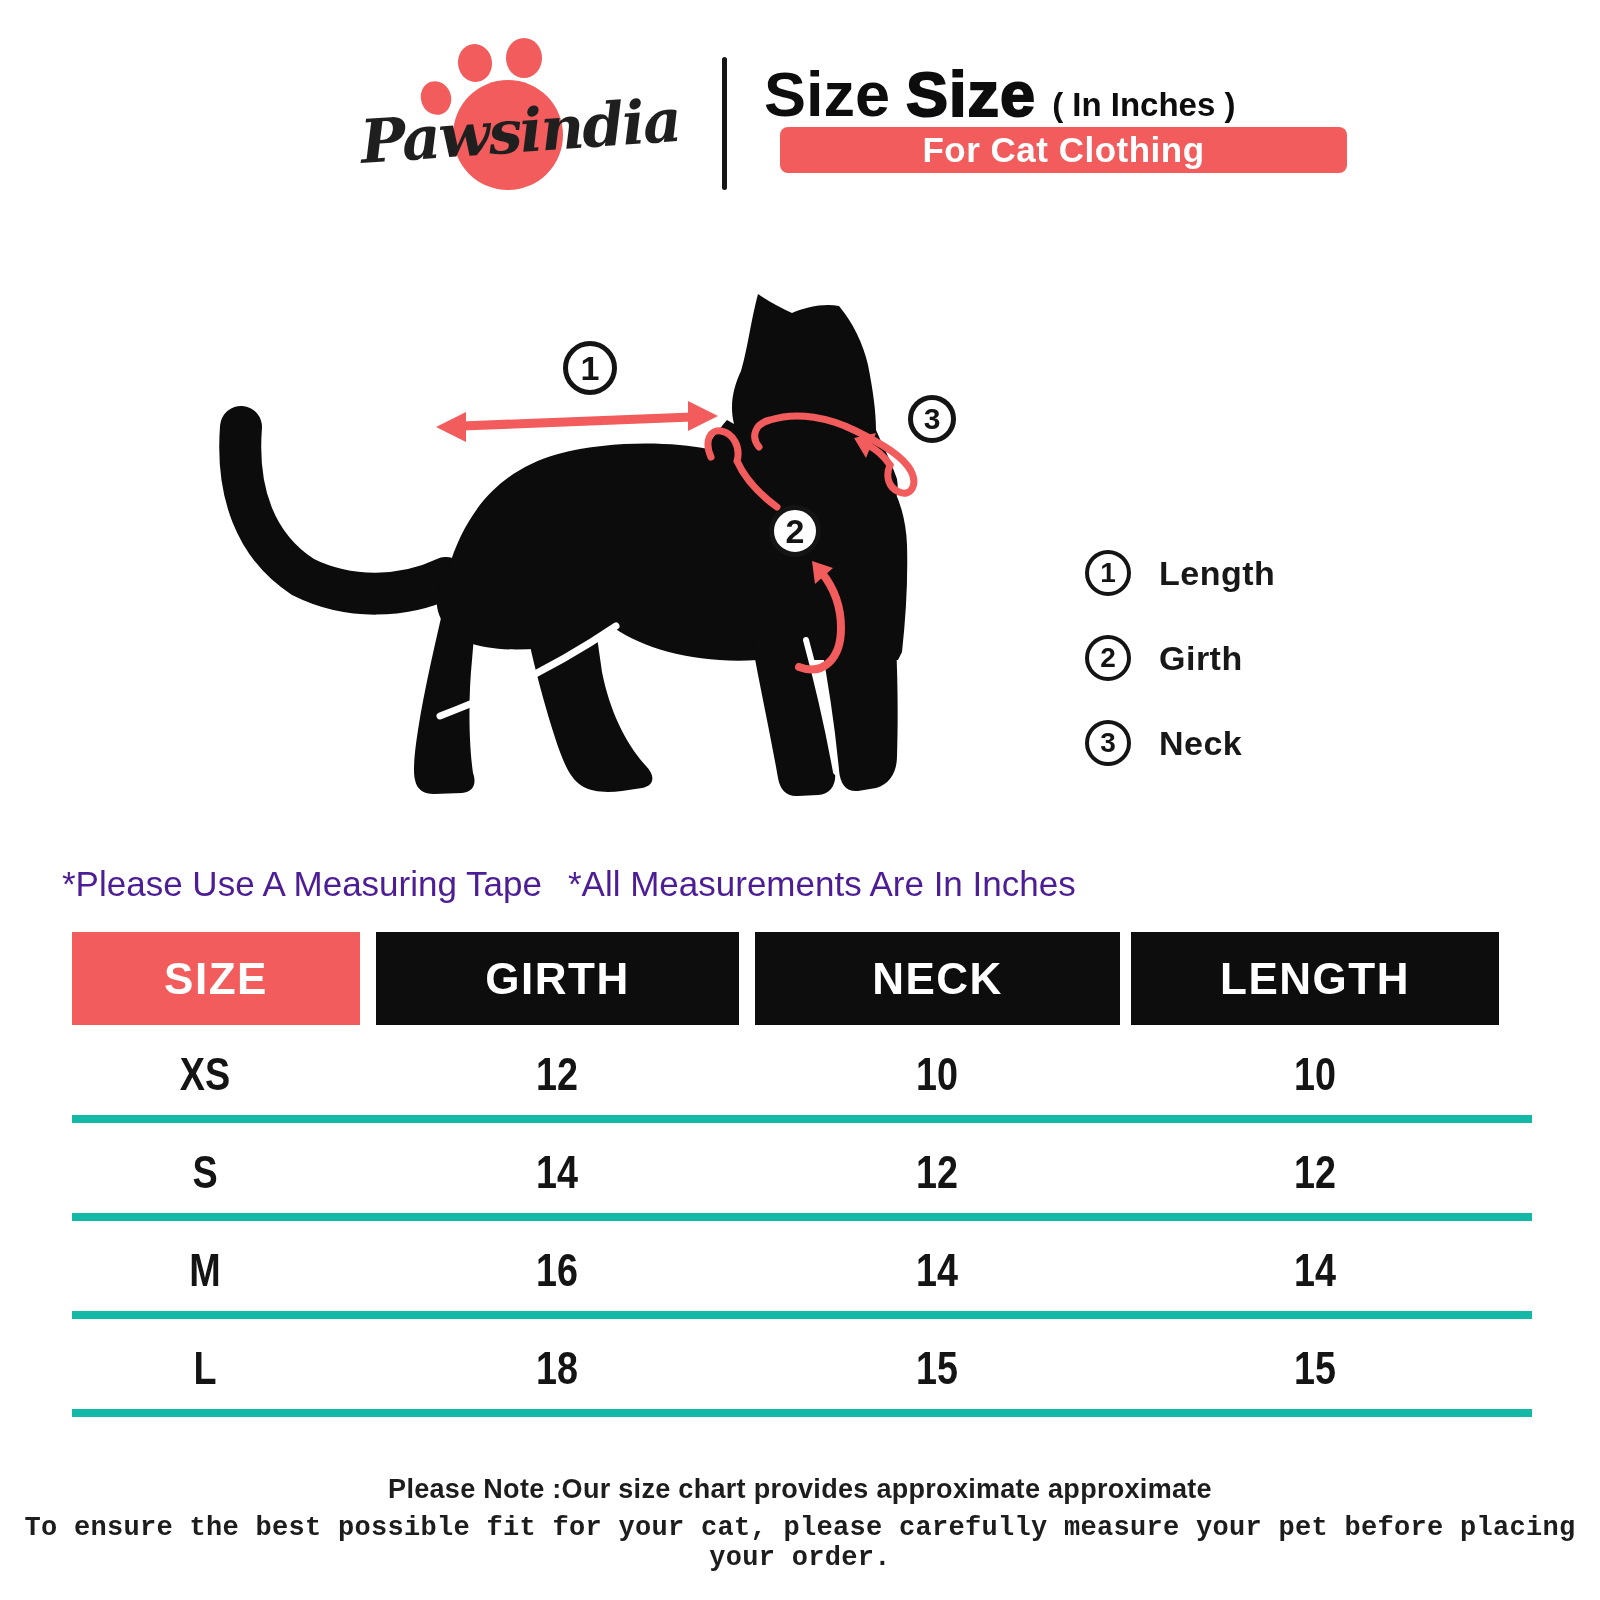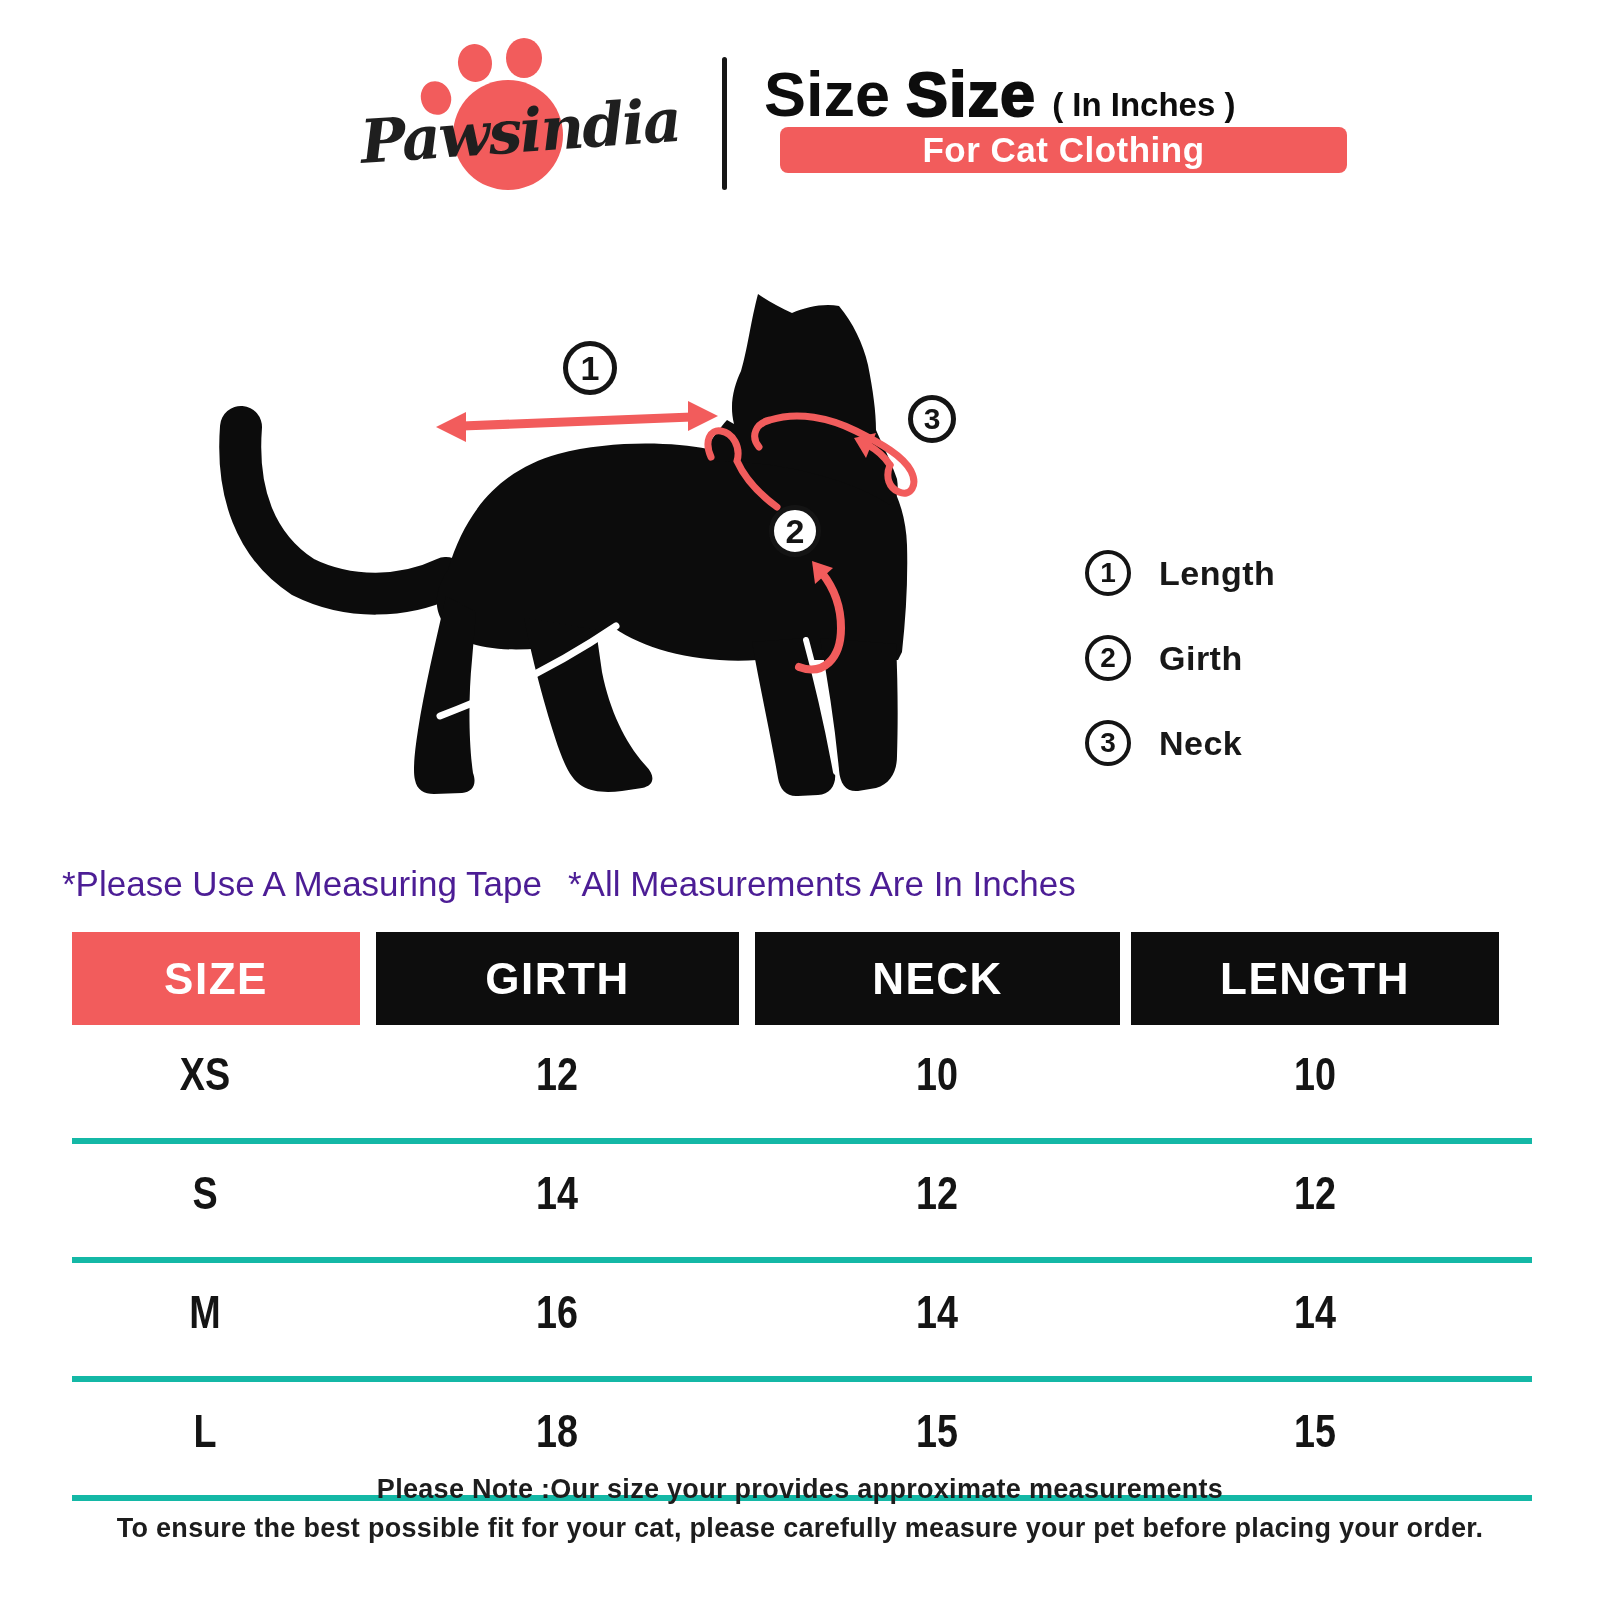--- a/index.html
+++ b/index.html
@@ -57,31 +57,31 @@
   .size-table { position:absolute; left:72px; top:932px; width:1460px; }
   .th-cell {
     position:absolute; top:0; height:93px; display:flex; align-items:center; justify-content:center;
     color:#ffffff; font-size:44px; font-weight:700; letter-spacing:1.5px; background:#0d0d0d;
   }
   .th-size { left:0; width:288px; background:var(--accent); }
   .th-girth { left:304px; width:363px; }
   .th-neck { left:683px; width:365px; }
   .th-length { left:1059px; width:368px; }
   .t-rows { position:absolute; top:93px; left:0; width:1460px; }
-  .t-row { position:relative; width:1460px; height:119px; border-bottom:6px solid #14b8a6; }
+  .t-row { position:relative; width:1460px; height:98px; border-bottom:8px solid #14b8a6; }
   .t-cell {
     position:absolute; top:0; height:98px; line-height:98px; font-size:46px; font-weight:700; color:#141414;
     transform:translateX(-50%) scaleX(.82); white-space:nowrap;
   }
   .c0 { left:133px; } .c1 { left:485px; } .c2 { left:865px; } .c3 { left:1243px; }
 
   
   .footer { position:absolute; left:0; top:1474px; width:1600px; text-align:center; color:#1d1d1d; }
   .footer-line1 { font-size:27px; font-weight:700; letter-spacing:.3px; }
-  .footer-line2 { font-size:27px; font-weight:700; letter-spacing:.3px; margin-top:8px; }
+  .footer-line2 { font-size:27px; font-weight:700; letter-spacing:.3px; margin-top:8px;font-family:Liberation Mono, monospace; }
 </style>
 </head>
 <body>
 
 <div class="page">
 
   <svg class="paw-svg" width="175" height="165" viewBox="405 34 175 165" aria-hidden="true">
     <circle cx="508" cy="135" r="55" fill="#F25C5C"></circle>
     <ellipse cx="436" cy="98" rx="15" ry="17" fill="#F25C5C" transform="rotate(-18 436 98)"></ellipse>
     <ellipse cx="475" cy="63" rx="17" ry="19" fill="#F25C5C" transform="rotate(-8 475 63)"></ellipse>
@@ -218,17 +218,17 @@
       <div class="t-row">
         <span class="t-cell c0">L</span>
         <span class="t-cell c1">18</span>
         <span class="t-cell c2">15</span>
         <span class="t-cell c3">15</span>
       </div>
     </div>
   </div>
 
   <div class="footer">
-    <div class="footer-line1">Please Note :Our size your provides approximate measurements</div>
+    <div class="footer-line1">Please Note :Our size chart provides approximate approximate</div>
     <div class="footer-line2">To ensure the best possible fit for your cat, please carefully measure your pet before placing your order.</div>
   </div>
 
 </div>
 
 </body></html>

